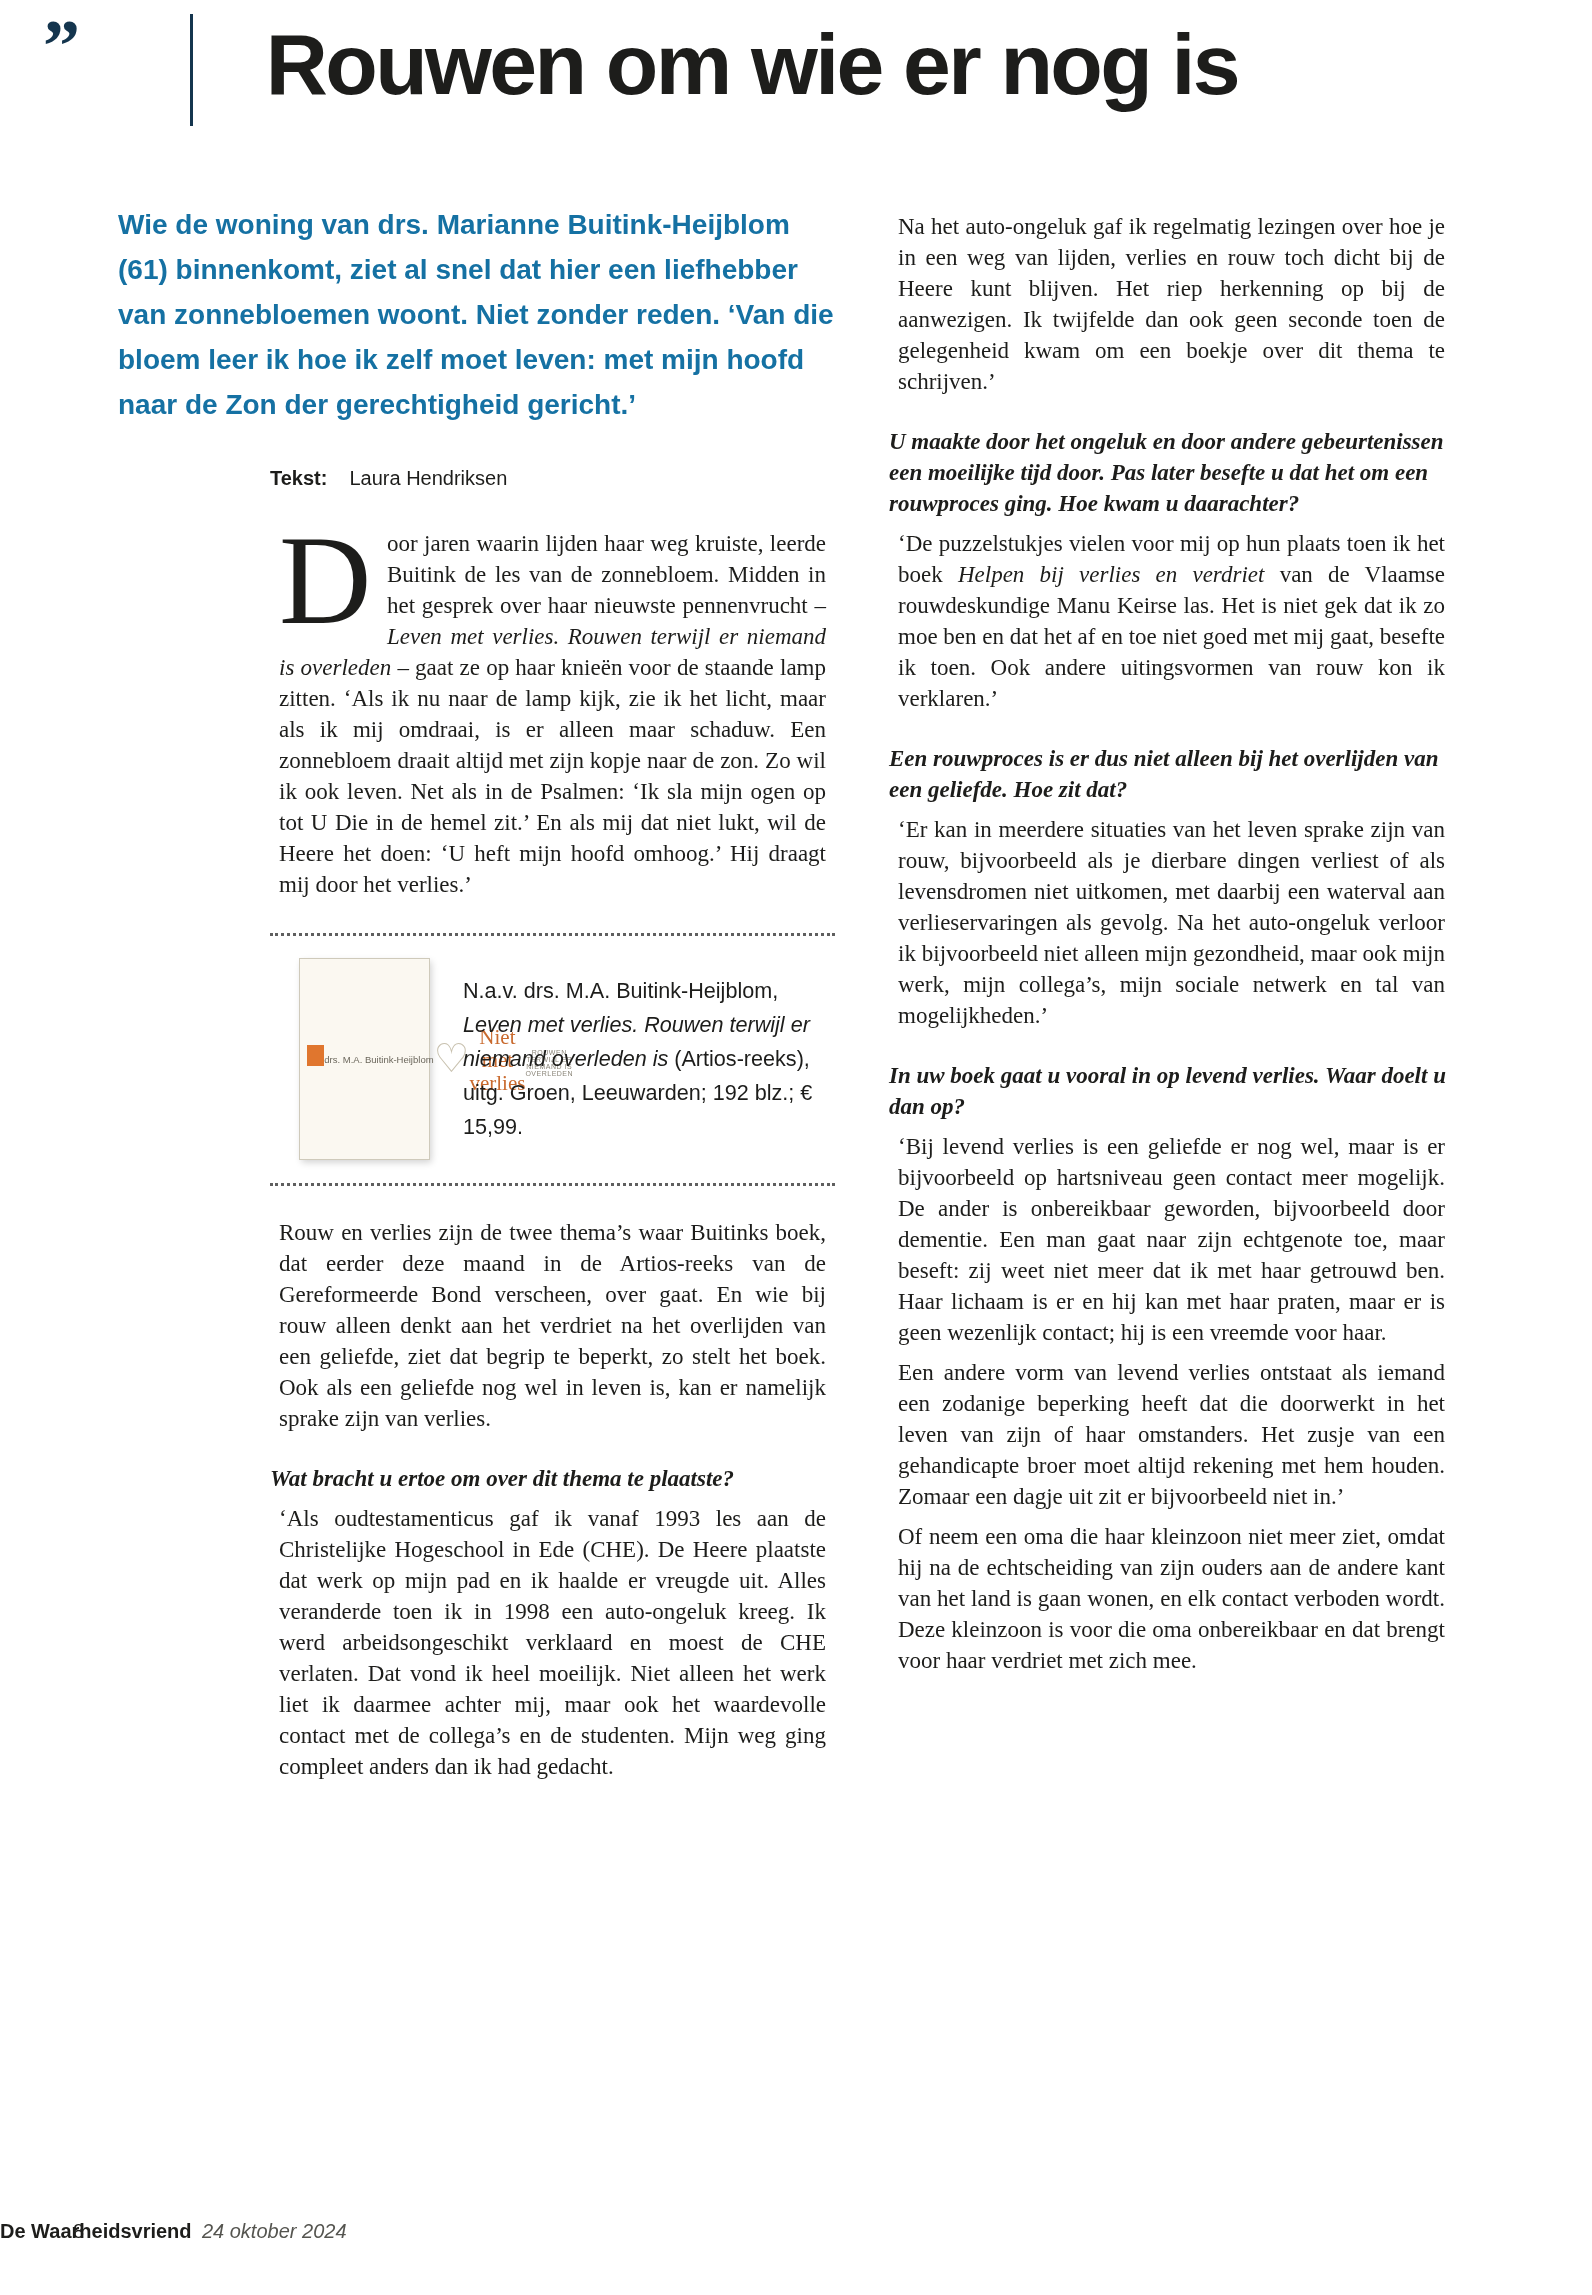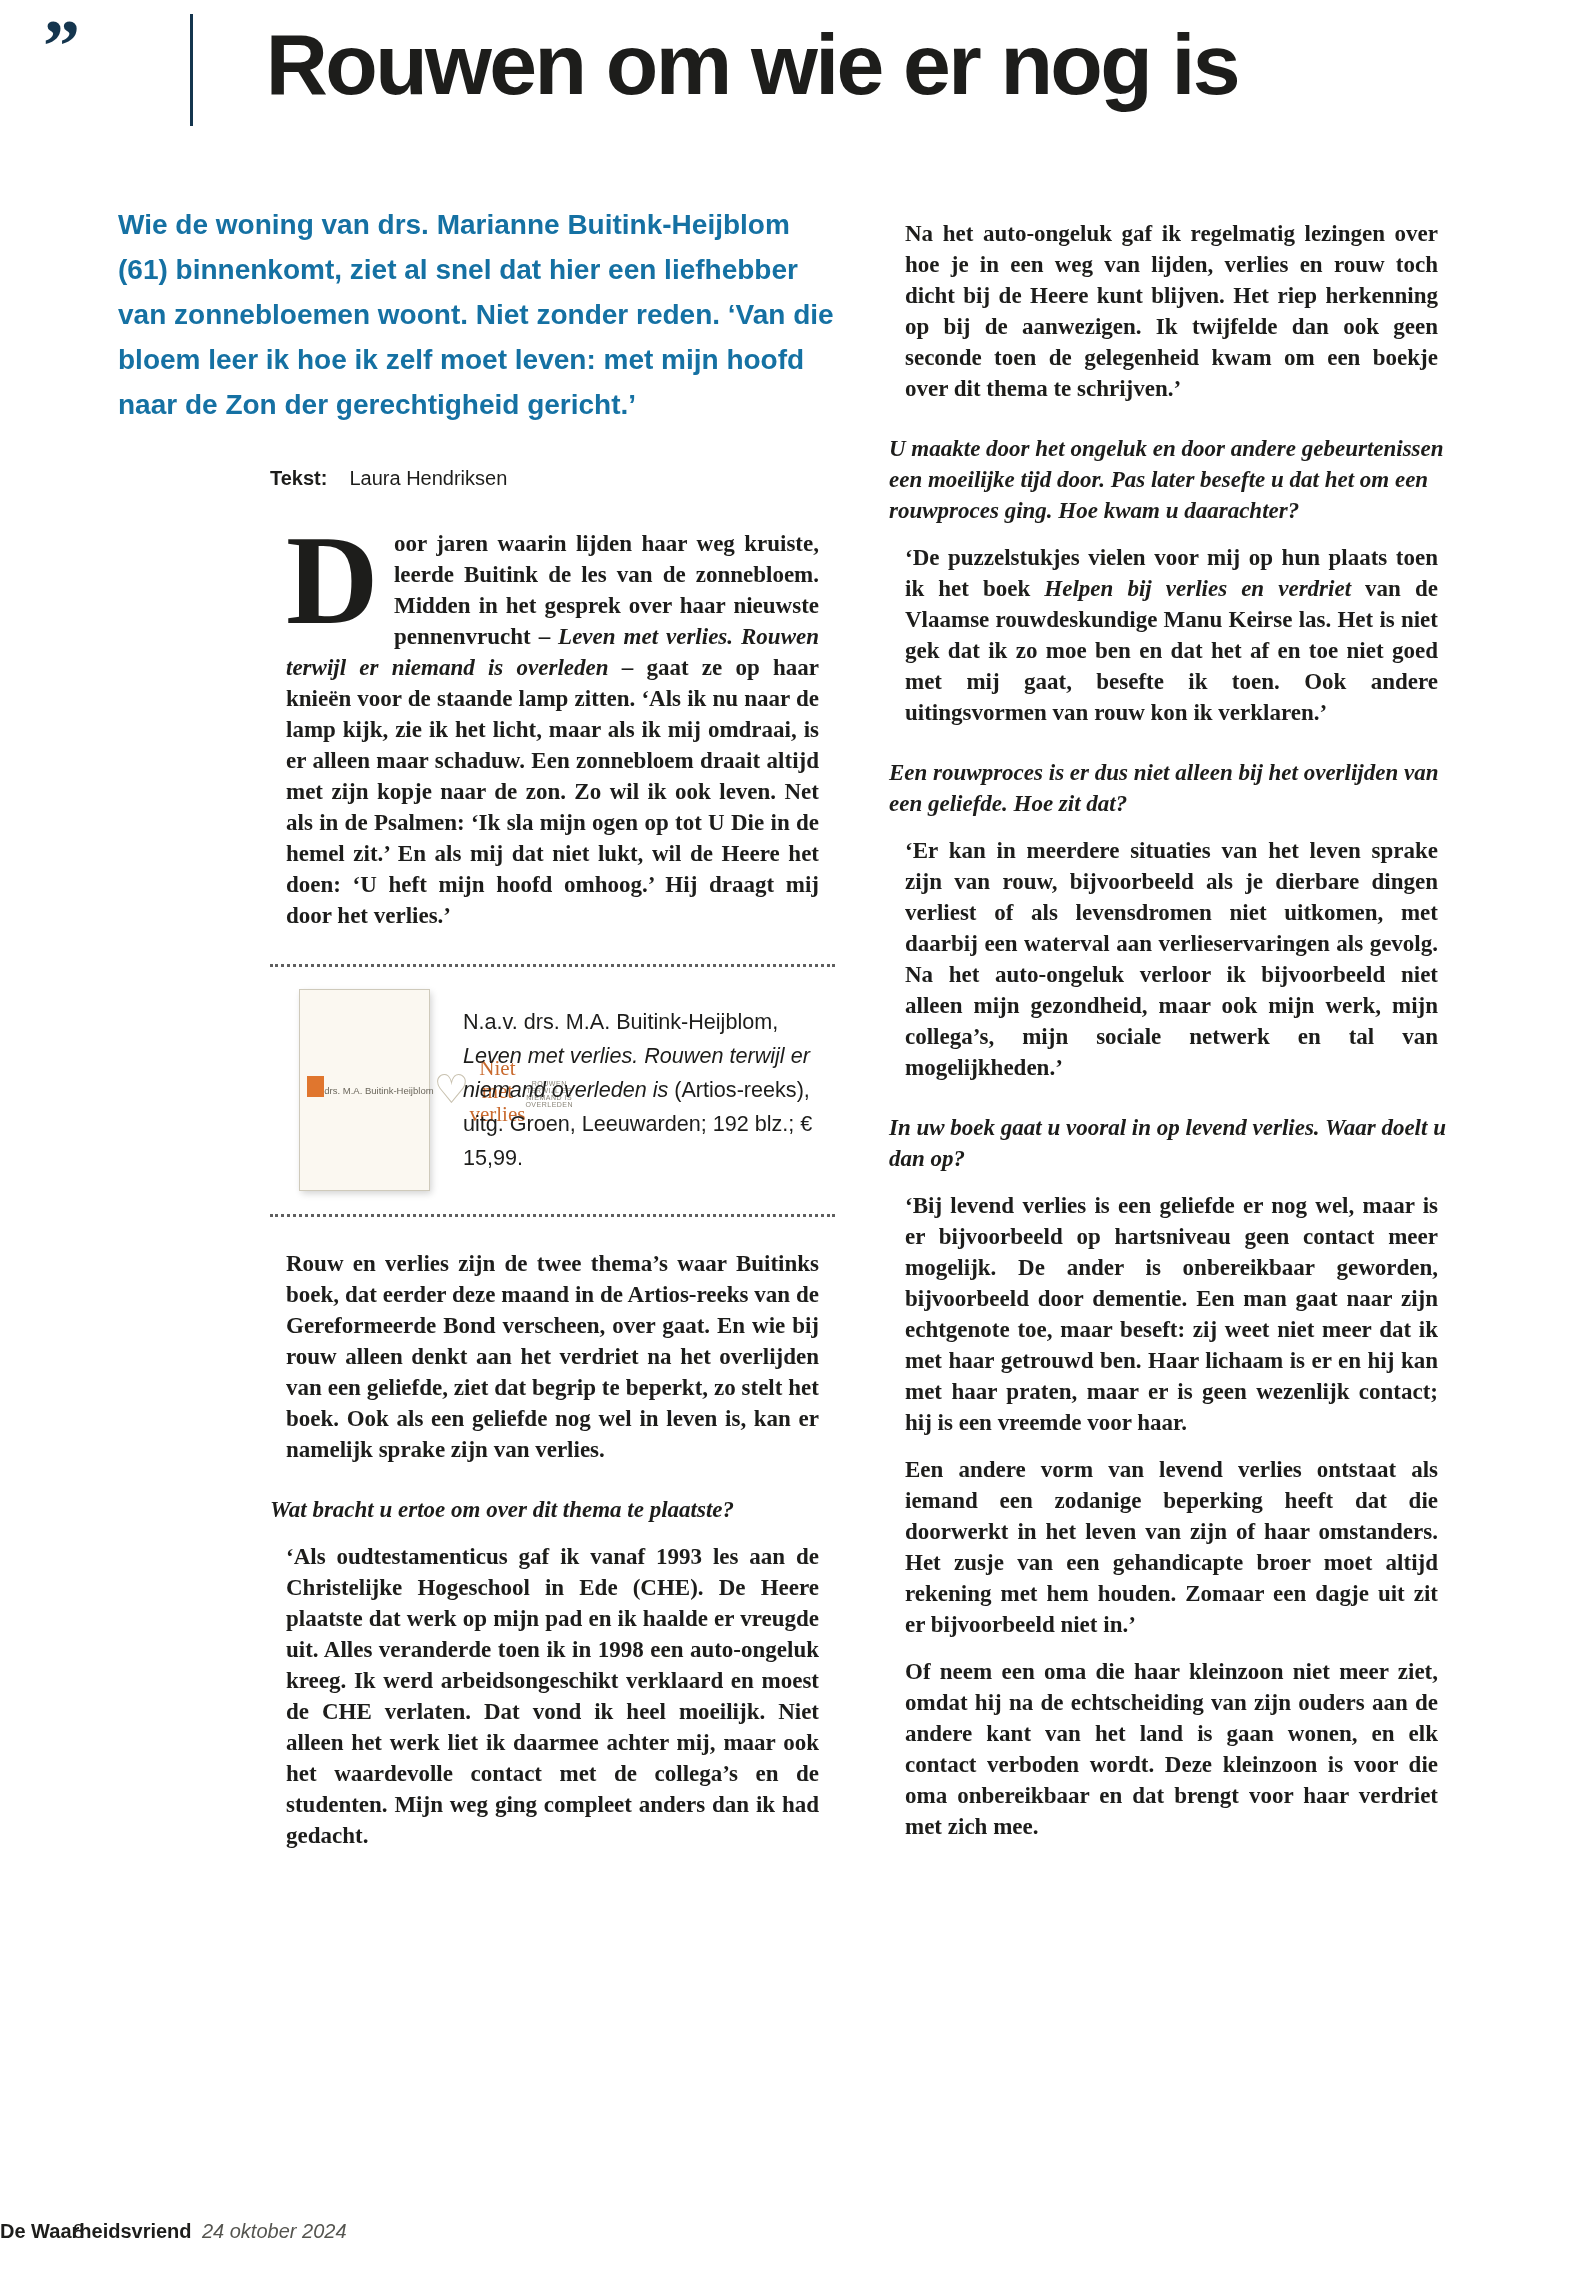--- a/index.html
+++ b/index.html
@@ -55,25 +55,24 @@
     font-size:28px;line-height:45px;
     color:var(--accent-blue,#1571a3);
   }
   .byline{
     margin:40px 0 0 0;
     font-family:"Liberation Sans",sans-serif;
     font-size:20px;color:var(--ink,#1d1d1b);
   }
   .byline-label{font-weight:bold;margin-right:22px;}
   .body{
-    margin:16px;
+    margin:9px;
     font-size:23px;line-height:31px;
     text-align:justify;
     hyphens:auto;
-    font-weight:bold;
   }
   .spaced{margin-top:31px;}
   .dropcap-para{margin-top:38px;}
   .dropcap{
     float:left;
     font-family:"Liberation Serif",serif;
     font-size:128px;line-height:91px;
     padding:7px 15.5px 0 0;
     color:var(--ink,#1d1d1b);
   }

